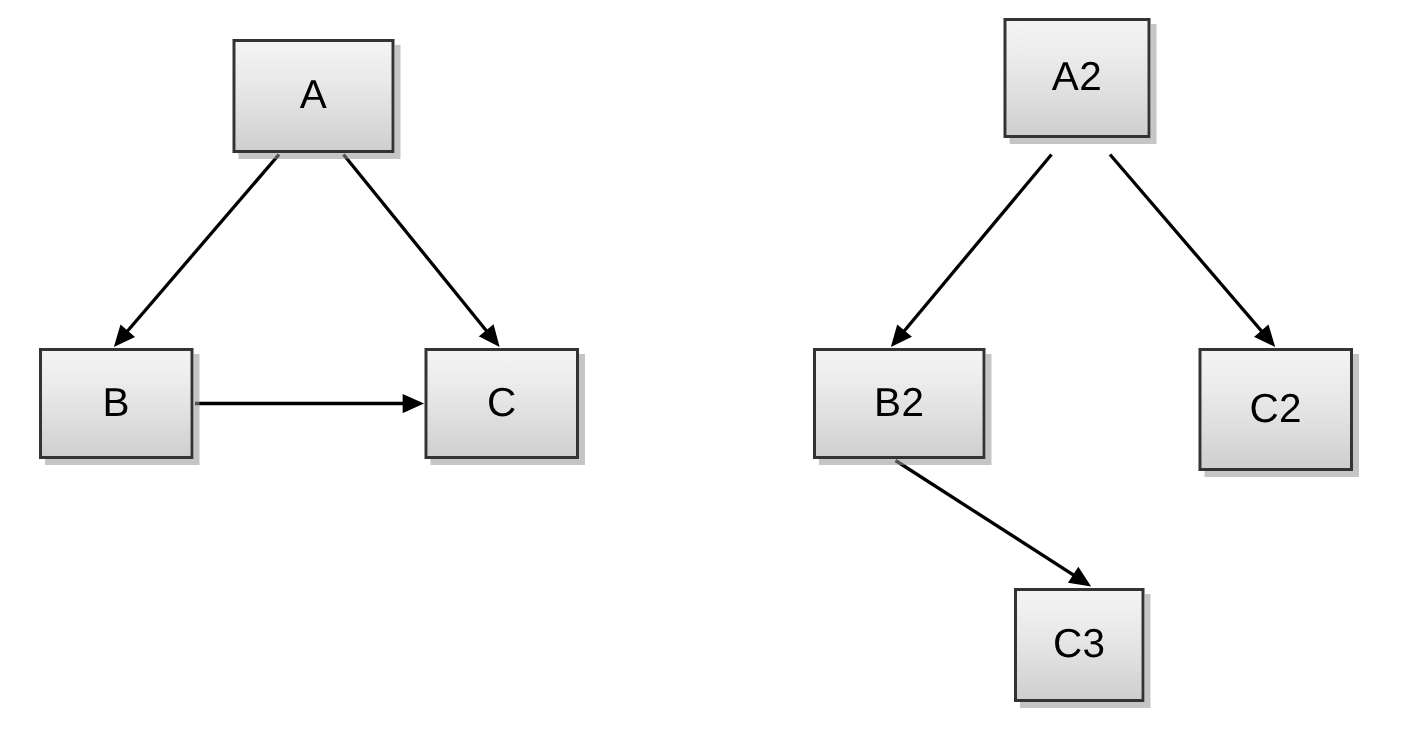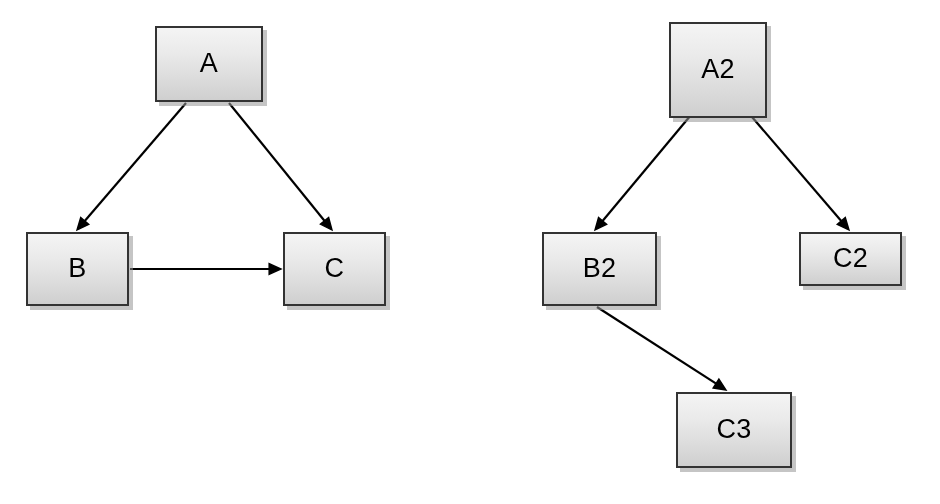--- a/index.html
+++ b/index.html
@@ -80,26 +80,26 @@
   <div id="node-layer">
       <div class="node" style="left: 155px; top: 26px; width: 108px; height: 76px;">
         <span class="node-label">A</span>
       </div>
       <div class="node" style="left: 26px; top: 232px; width: 103px; height: 74px;">
         <span class="node-label">B</span>
       </div>
       <div class="node" style="left: 283px; top: 232px; width: 103px; height: 74px;">
         <span class="node-label">C</span>
       </div>
-      <div class="node" style="left: 669px; top: 22px; width: 98px; height: 96px;">
+      <div class="node" style="left: 669px; top: 12px; width: 98px; height: 80px;">
         <span class="node-label">A2</span>
       </div>
       <div class="node" style="left: 542px; top: 232px; width: 115px; height: 74px;">
         <span class="node-label">B2</span>
       </div>
-      <div class="node" style="left: 799px; top: 232px; width: 103px; height: 54px;">
+      <div class="node" style="left: 799px; top: 232px; width: 103px; height: 82px;">
         <span class="node-label">C2</span>
       </div>
-      <div class="node" style="left: 676px; top: 392px; width: 116px; height: 76px;">
+      <div class="node" style="left: 676px; top: 392px; width: 87px; height: 76px;">
         <span class="node-label">C3</span>
       </div>
     </div>
 </div>
 
 </body></html>

